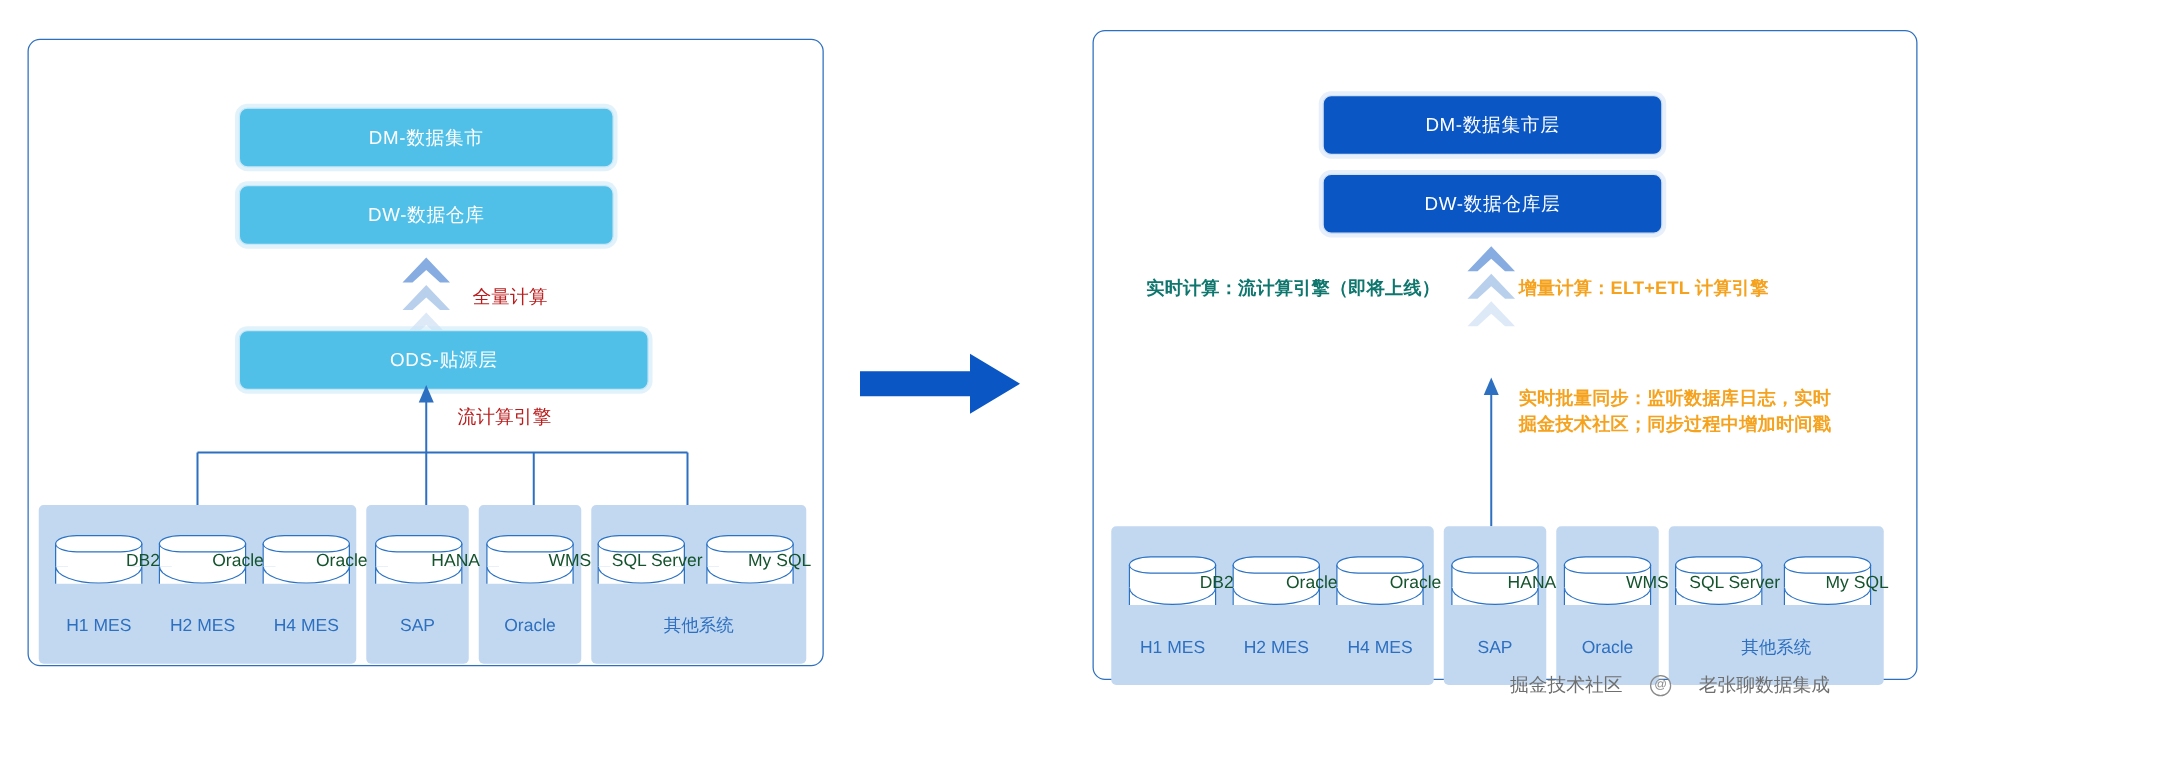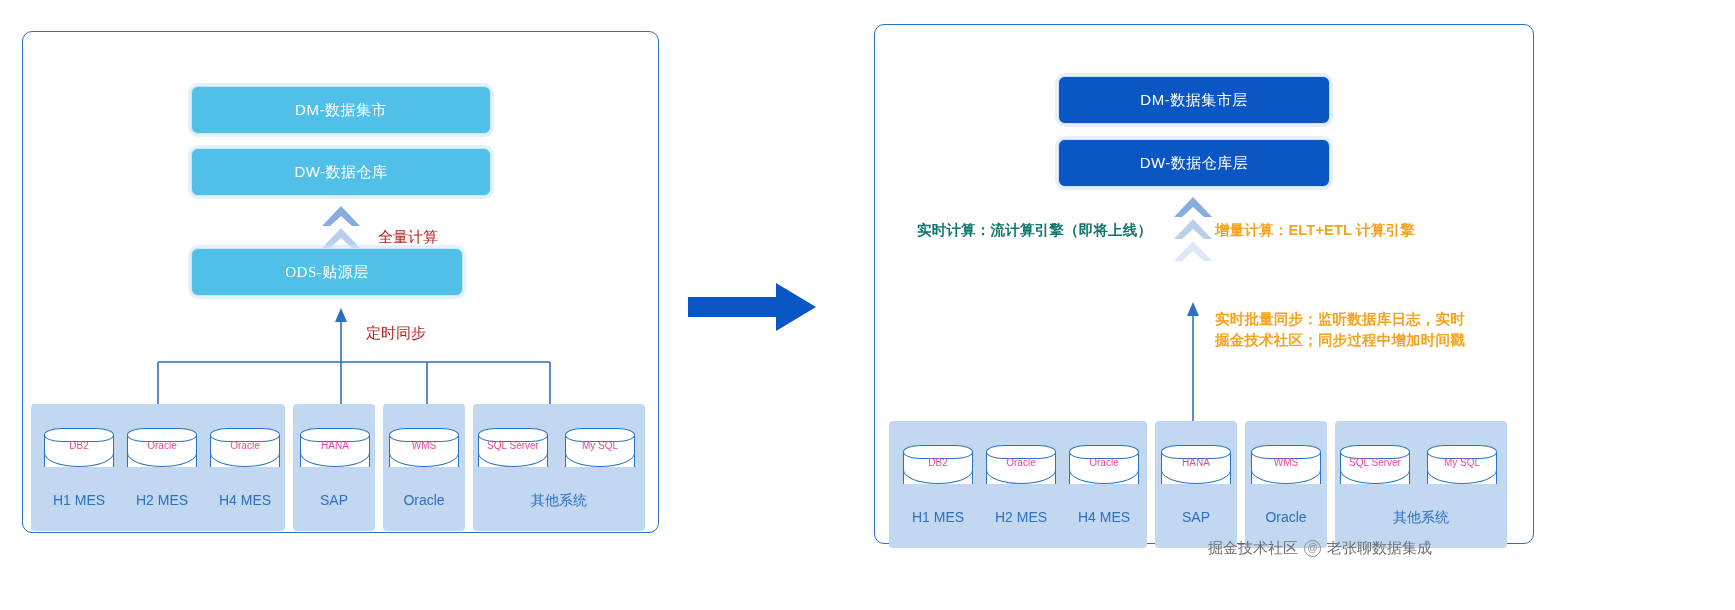--- a/index.html
+++ b/index.html
@@ -47,21 +47,21 @@
   .layer-box.royal {
     background: #0a56c4;
     border: 1px solid #d2e2f6;
     box-shadow: 0 0 0 3px rgba(210,226,246,.55);
     font-size: 15px;
   }
 
   
   #l-dm  { left: 168px; top: 54px;  width: 300px; height: 48px; }
   #l-dw  { left: 168px; top: 116px; width: 300px; height: 48px; }
-  #l-ods { left: 168px; top: 216px; width: 272px; height: 48px; font-family: Liberation Serif, serif; }
+  #l-ods { left: 168px; top: 232px; width: 328px; height: 48px; }
   
   #r-dm  { left: 183px; top: 51px;  width: 272px; height: 48px; }
   #r-dw  { left: 183px; top: 114px; width: 272px; height: 48px; }
   #r-ods { left: 183px; top: 232px; width: 272px; height: 48px; }
 
   
   .chevrons {
     position: absolute;
     width: 42px;
     height: 68px;
@@ -133,23 +133,23 @@
     width: 100%; height: 14px;
     border: 1.6px solid #2a72c4;
     border-radius: 50% / 100%;
     background: #ffffff;
     box-sizing: border-box;
   }
   .cyl-text {
     position: absolute;
     left: -14px; top: 12px;
     width: calc(100% + 28px);
-    text-align: center;
-    font-size: 10px;
-    color: #ec4899;
+    text-align: right;
+    font-size: 14px;
+    color: #14532d;
     z-index: 3;
     white-space: nowrap;
   }
 
   
   .src-caption {
     position: absolute;
     font-size: 14px;
     color: #2d6fc0;
     text-align: center;
@@ -169,21 +169,21 @@
   
   #watermark {
     position: absolute;
     left: 1208px;
     top: 539px;
     font-size: 15px;
     color: #6f6f6f;
     white-space: nowrap;
     display: flex;
     align-items: center;
-    gap: 6px;
+    gap: 22px;
   }
   .wm-at {
     display: inline-block;
     width: 15px; height: 15px;
     border: 1.4px solid #8a8a8a;
     border-radius: 50%;
     font-size: 10px;
     line-height: 13px;
     text-align: center;
     color: #8a8a8a;
@@ -210,21 +210,21 @@
         <path d="M21 46 L40 66 L32 66 L21 56 L10 66 L2 66 Z" fill="#cfdff3" opacity="0.7"></path>
       </svg>
     </div>
 
     <div class="plain-label" id="l-full-calc">全量计算</div>
 
     <div class="layer-box cyan" id="l-ods">
       <span>ODS-贴源层</span>
     </div>
 
-    <div class="plain-label" id="l-sync">定时同步</div>
+    <div class="plain-label" id="l-sync">流计算引擎</div>
 
     <svg class="conn-svg" width="637" height="502">
       <line x1="318" y1="281" x2="318" y2="330" stroke="#2d6fc0" stroke-width="1.6"></line>
       <polygon points="318,276 312,290 324,290" fill="#2d6fc0"></polygon>
       <line x1="135" y1="330" x2="527" y2="330" stroke="#2d6fc0" stroke-width="1.6"></line>
       <line x1="135" y1="330" x2="135" y2="372" stroke="#2d6fc0" stroke-width="1.6"></line>
       <line x1="318" y1="330" x2="318" y2="372" stroke="#2d6fc0" stroke-width="1.6"></line>
       <line x1="404" y1="330" x2="404" y2="372" stroke="#2d6fc0" stroke-width="1.6"></line>
       <line x1="527" y1="330" x2="527" y2="372" stroke="#2d6fc0" stroke-width="1.6"></line>
     </svg>

